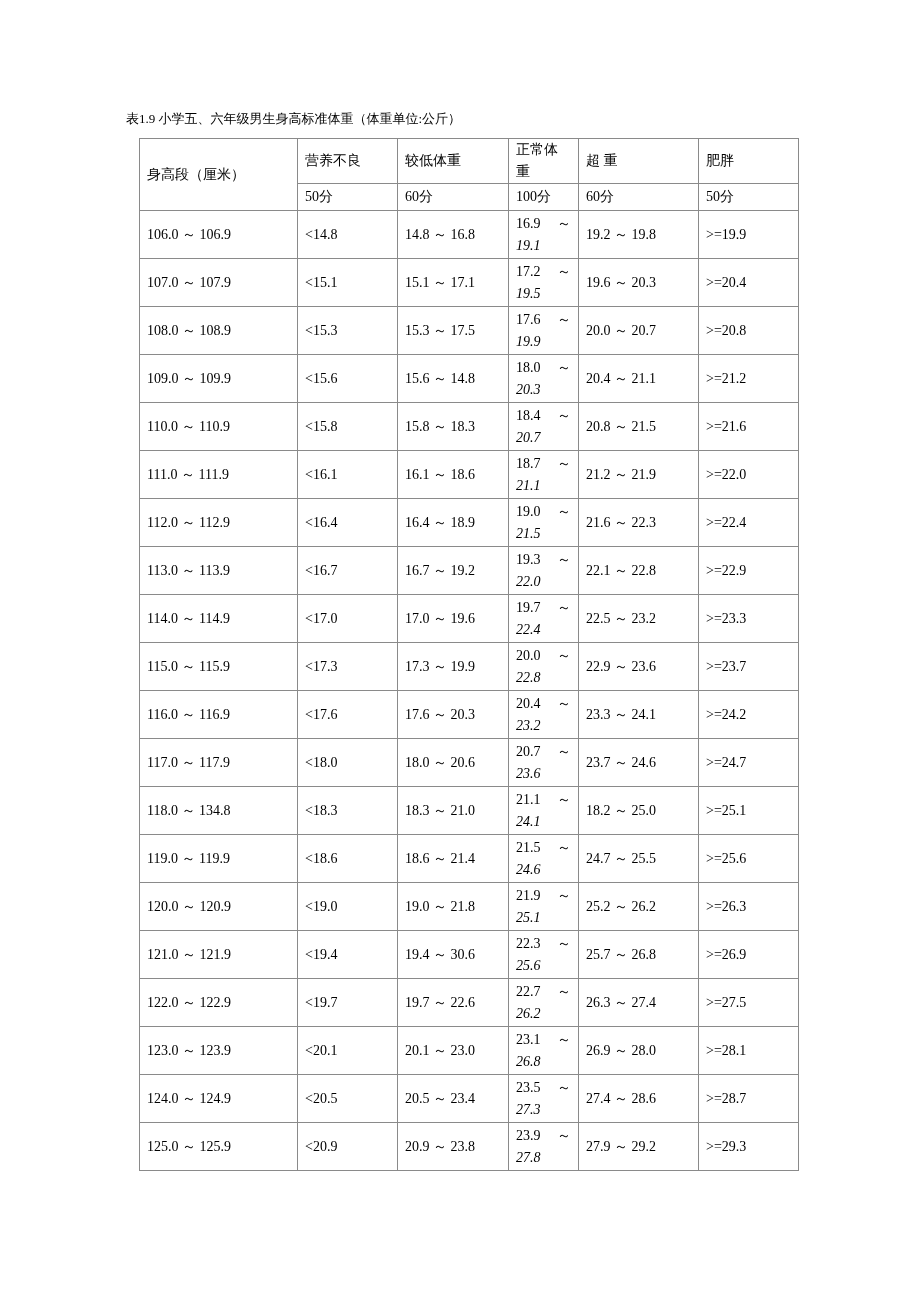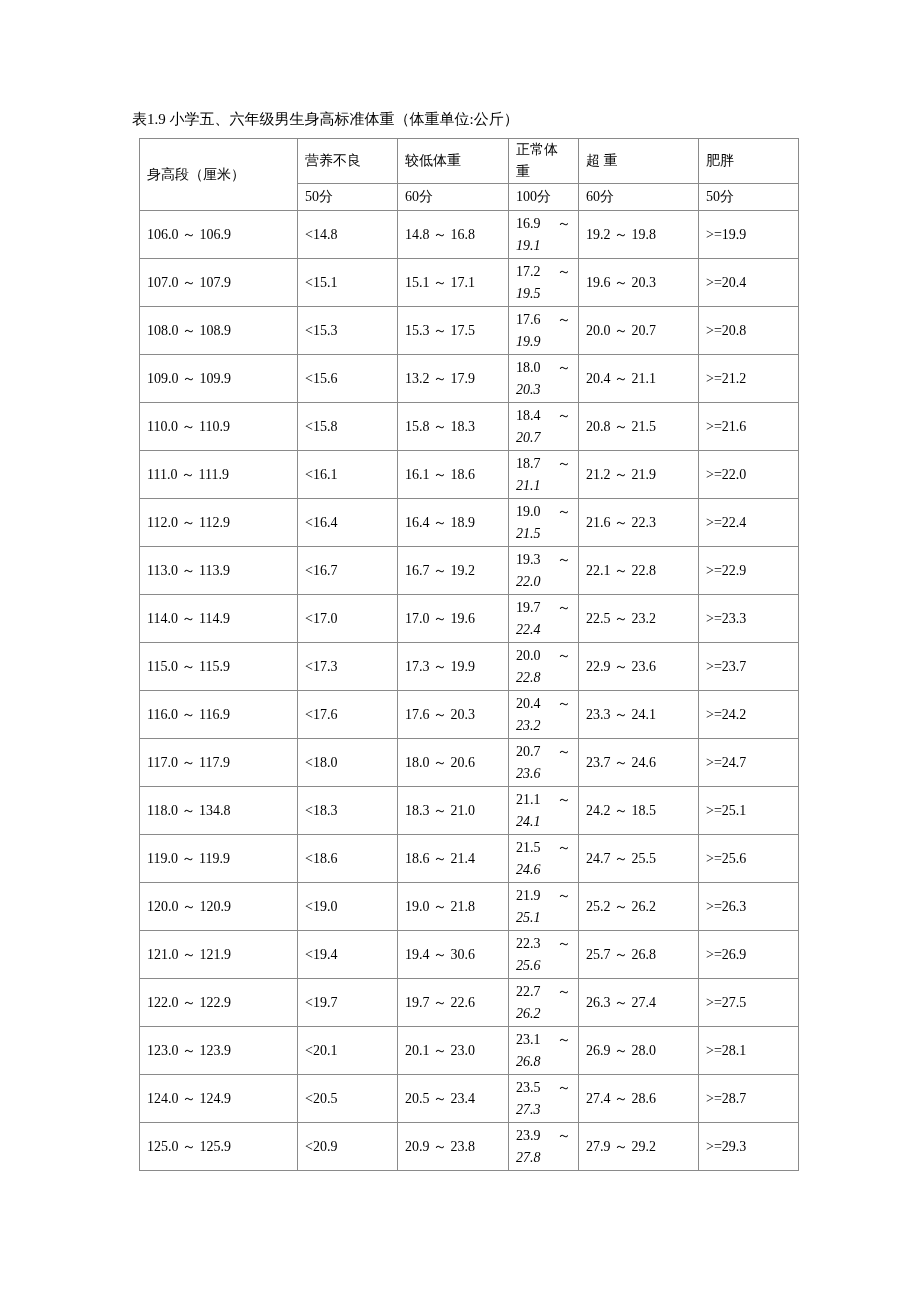--- a/index.html
+++ b/index.html
@@ -16,23 +16,23 @@
   }
   .page {
     position: relative;
     width: 920px;
     height: 1302px;
     box-sizing: border-box;
     padding: 0;
   }
   .doc-title {
     position: absolute;
-    left: 132px;
+    left: 126px;
     top: 108px;
-    font-size: 15px;
+    font-size: 13px;
     line-height: 22px;
     white-space: nowrap;
     letter-spacing: 0px;
   }
   table.wt-table {
     position: absolute;
     left: 139px;
     top: 138px;
     width: 659px;
     border-collapse: collapse;
@@ -147,21 +147,21 @@
           <td class="range-cell">108.0 ～ 108.9</td>
           <td class="range-cell">&lt;15.3</td>
           <td class="range-cell">15.3 ～ 17.5</td>
           <td class="normal-cell"><span class="lo">17.6</span><span class="tilde">～</span><span class="hi">19.9</span></td>
           <td class="range-cell">20.0 ～ 20.7</td>
           <td class="range-cell">&gt;=20.8</td>
         </tr>
         <tr>
           <td class="range-cell">109.0 ～ 109.9</td>
           <td class="range-cell">&lt;15.6</td>
-          <td class="range-cell">13.2 ～ 17.9</td>
+          <td class="range-cell">15.6 ～ 14.8</td>
           <td class="normal-cell"><span class="lo">18.0</span><span class="tilde">～</span><span class="hi">20.3</span></td>
           <td class="range-cell">20.4 ～ 21.1</td>
           <td class="range-cell">&gt;=21.2</td>
         </tr>
         <tr>
           <td class="range-cell">110.0 ～ 110.9</td>
           <td class="range-cell">&lt;15.8</td>
           <td class="range-cell">15.8 ～ 18.3</td>
           <td class="normal-cell"><span class="lo">18.4</span><span class="tilde">～</span><span class="hi">20.7</span></td>
           <td class="range-cell">20.8 ～ 21.5</td>
@@ -221,21 +221,21 @@
           <td class="range-cell">18.0 ～ 20.6</td>
           <td class="normal-cell"><span class="lo">20.7</span><span class="tilde">～</span><span class="hi">23.6</span></td>
           <td class="range-cell">23.7 ～ 24.6</td>
           <td class="range-cell">&gt;=24.7</td>
         </tr>
         <tr>
           <td class="range-cell">118.0 ～ 134.8</td>
           <td class="range-cell">&lt;18.3</td>
           <td class="range-cell">18.3 ～ 21.0</td>
           <td class="normal-cell"><span class="lo">21.1</span><span class="tilde">～</span><span class="hi">24.1</span></td>
-          <td class="range-cell">24.2 ～ 18.5</td>
+          <td class="range-cell">18.2 ～ 25.0</td>
           <td class="range-cell">&gt;=25.1</td>
         </tr>
         <tr>
           <td class="range-cell">119.0 ～ 119.9</td>
           <td class="range-cell">&lt;18.6</td>
           <td class="range-cell">18.6 ～ 21.4</td>
           <td class="normal-cell"><span class="lo">21.5</span><span class="tilde">～</span><span class="hi">24.6</span></td>
           <td class="range-cell">24.7 ～ 25.5</td>
           <td class="range-cell">&gt;=25.6</td>
         </tr>

